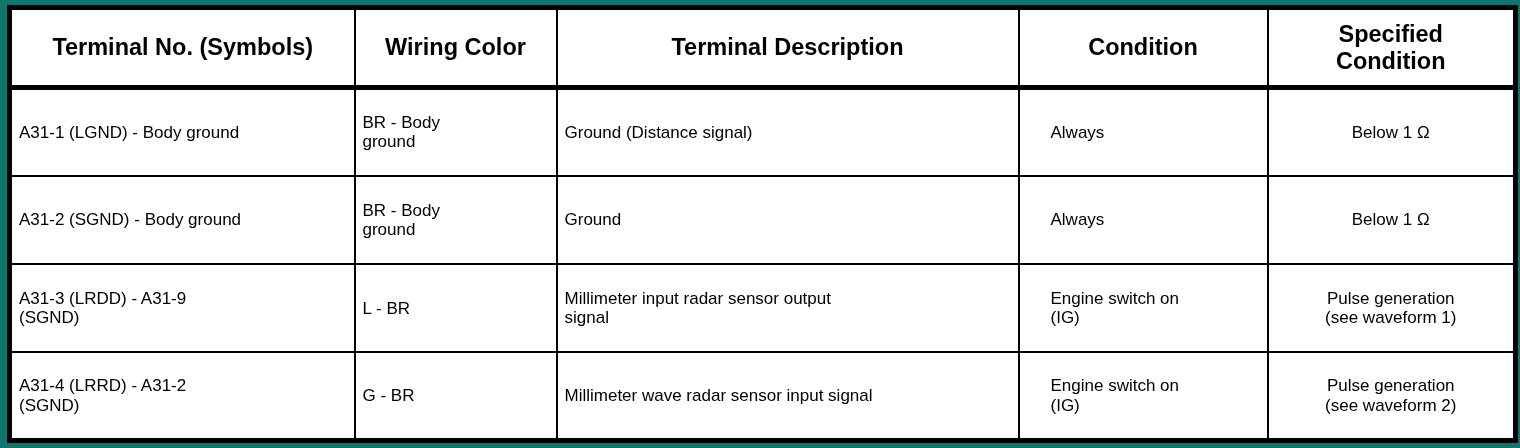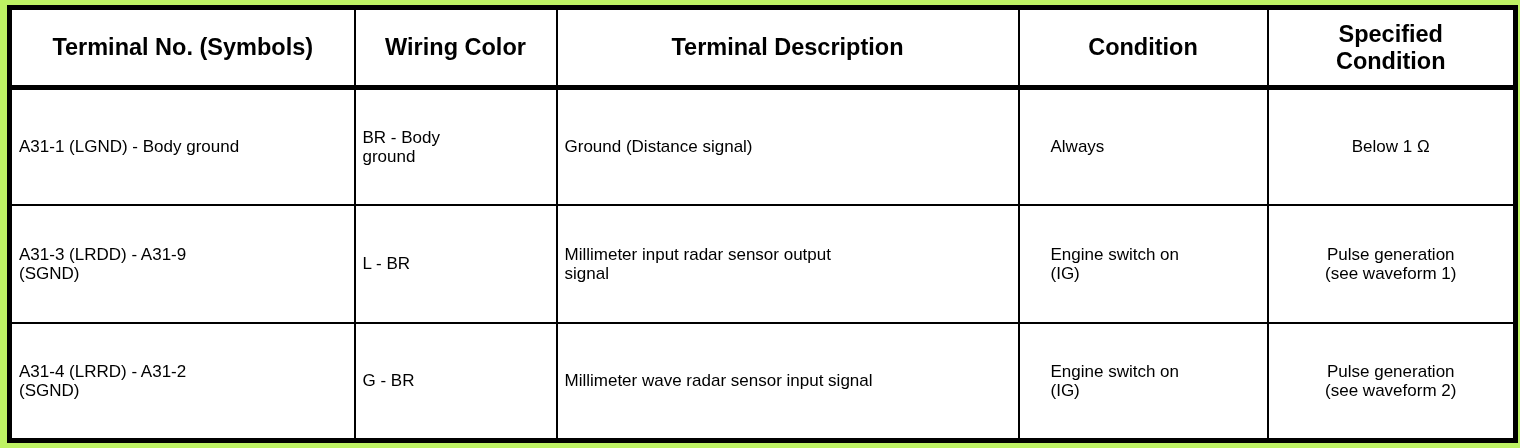--- a/index.html
+++ b/index.html
@@ -11,21 +11,21 @@
   body {
     font-family: "Liberation Sans", sans-serif;
     color: #000000;
     -webkit-font-smoothing: none;
   }
 
   #page {
     position: relative;
     width: 1520px;
     height: 448px;
-    background: #bef264;
+    background: #0f766e;
     overflow: hidden;
     box-sizing: border-box;
   }
 
   table.spec-table {
     position: absolute;
     left: 7px;
     top: 5px;
     width: 1506px;
     height: 438px;
@@ -130,20 +130,38 @@
           <span class="cell-text">Ground (Distance signal)</span>
         </td>
         <td class="col-cond">
           <span class="cell-text">Always</span>
         </td>
         <td class="col-spec">
           <span class="cell-text">Below 1 Ω</span>
         </td>
       </tr>
 
+      <tr>
+        <td class="col-terminal">
+          <span class="cell-text">A31-2 (SGND) - Body ground</span>
+        </td>
+        <td class="col-wiring">
+          <span class="cell-text">BR - Body
+ground</span>
+        </td>
+        <td class="col-desc">
+          <span class="cell-text">Ground</span>
+        </td>
+        <td class="col-cond">
+          <span class="cell-text">Always</span>
+        </td>
+        <td class="col-spec">
+          <span class="cell-text">Below 1 Ω</span>
+        </td>
+      </tr>
 
       <tr>
         <td class="col-terminal">
           <span class="cell-text">A31-3 (LRDD) - A31-9
 (SGND)</span>
         </td>
         <td class="col-wiring">
           <span class="cell-text">L - BR</span>
         </td>
         <td class="col-desc">

